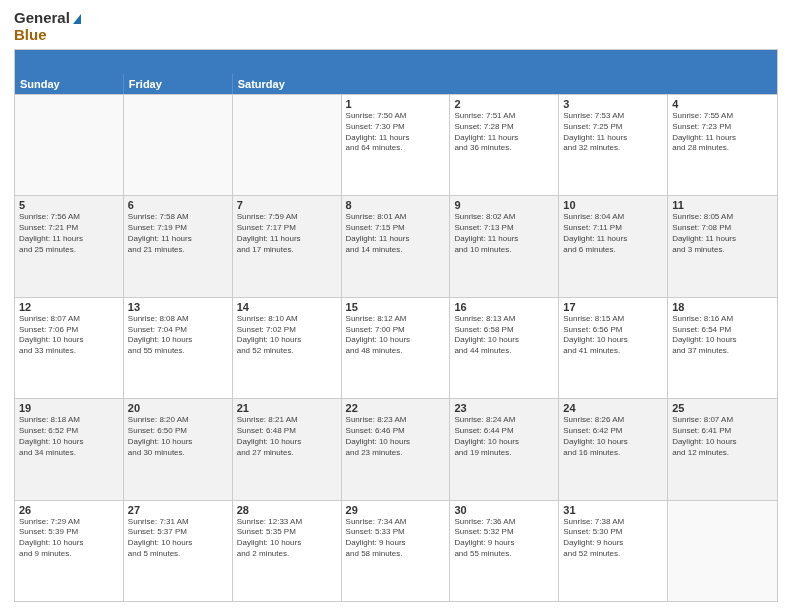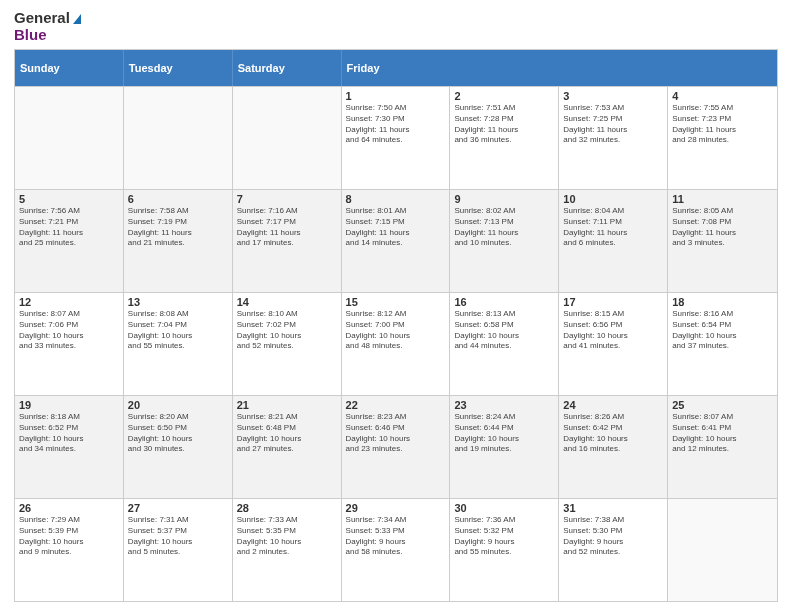--- a/index.html
+++ b/index.html
@@ -50,22 +50,23 @@
     }
     .cal-header {
       display: grid;
       grid-template-columns: repeat(7, 1fr);
       background: #3a7abf;
     }
     .cal-header-cell {
       color: #fff;
       font-size: 11px;
       font-weight: bold;
-      padding: 12px 5px;
+      padding: 4px 5px;
       border-right: 1px solid #5590cc;
+      margin-top: 24px;
     }
     .cal-header-cell:last-child { border-right: none; }
     .cal-body {
       flex: 1;
       display: flex;
       flex-direction: column;
     }
     .cal-row {
       display: grid;
       grid-template-columns: repeat(7, 1fr);
@@ -101,35 +102,34 @@
     .cal-row:nth-child(even) .cal-cell.empty { background: #efefef; }
   </style>
 </head>
 <body>
 
 <div class="page">
   <div class="header">
     <div class="logo">
     <div style="display:flex;flex-direction:column;line-height:1.1">
       <span style="font-size:15px;font-weight:bold;color:#333;font-family:Arial">General<span style="display:inline-block;width:0;height:0;border-left:8px solid transparent;border-right:0px solid transparent;border-bottom:10px solid #1a6faf;margin-left:3px;vertical-align:middle"></span></span>
-      <span style="font-size:15px;font-weight:bold;color:#701a75;font-family:Arial">Blue</span>
+      <span style="font-size:15px;font-weight:bold;color:#a16207;font-family:Arial">Blue</span>
     </div>
   </div>
     <div class="title-block">
       <div class="month-title"></div>
       <div class="location-title"></div>
     </div>
   </div>
 
   <div class="calendar">
     <div class="cal-header">
     <div class="cal-header-cell">Sunday</div>
-        <div class="cal-header-cell">Tuesday</div>
+        <div class="cal-header-cell">Friday</div>
         <div class="cal-header-cell">Saturday</div>
-        <div class="cal-header-cell">Friday</div>
       </div>
     <div class="cal-body">
     <div class="cal-row">
           <div class="cal-cell empty"></div>
           <div class="cal-cell empty"></div>
           <div class="cal-cell empty"></div>
           <div class="cal-cell">
             <div class="day-num">1</div>
             <div class="cell-line">Sunrise: 7:50 AM</div>
             <div class="cell-line">Sunset: 7:30 PM</div>
@@ -168,21 +168,21 @@
           </div>
           <div class="cal-cell">
             <div class="day-num">6</div>
             <div class="cell-line">Sunrise: 7:58 AM</div>
             <div class="cell-line">Sunset: 7:19 PM</div>
             <div class="cell-line">Daylight: 11 hours</div>
             <div class="cell-line">and 21 minutes.</div>
           </div>
           <div class="cal-cell">
             <div class="day-num">7</div>
-            <div class="cell-line">Sunrise: 7:16 AM</div>
+            <div class="cell-line">Sunrise: 7:59 AM</div>
             <div class="cell-line">Sunset: 7:17 PM</div>
             <div class="cell-line">Daylight: 11 hours</div>
             <div class="cell-line">and 17 minutes.</div>
           </div>
           <div class="cal-cell">
             <div class="day-num">8</div>
             <div class="cell-line">Sunrise: 8:01 AM</div>
             <div class="cell-line">Sunset: 7:15 PM</div>
             <div class="cell-line">Daylight: 11 hours</div>
             <div class="cell-line">and 14 minutes.</div>
@@ -321,21 +321,21 @@
           </div>
           <div class="cal-cell">
             <div class="day-num">27</div>
             <div class="cell-line">Sunrise: 7:31 AM</div>
             <div class="cell-line">Sunset: 5:37 PM</div>
             <div class="cell-line">Daylight: 10 hours</div>
             <div class="cell-line">and 5 minutes.</div>
           </div>
           <div class="cal-cell">
             <div class="day-num">28</div>
-            <div class="cell-line">Sunrise: 7:33 AM</div>
+            <div class="cell-line">Sunrise: 12:33 AM</div>
             <div class="cell-line">Sunset: 5:35 PM</div>
             <div class="cell-line">Daylight: 10 hours</div>
             <div class="cell-line">and 2 minutes.</div>
           </div>
           <div class="cal-cell">
             <div class="day-num">29</div>
             <div class="cell-line">Sunrise: 7:34 AM</div>
             <div class="cell-line">Sunset: 5:33 PM</div>
             <div class="cell-line">Daylight: 9 hours</div>
             <div class="cell-line">and 58 minutes.</div>

